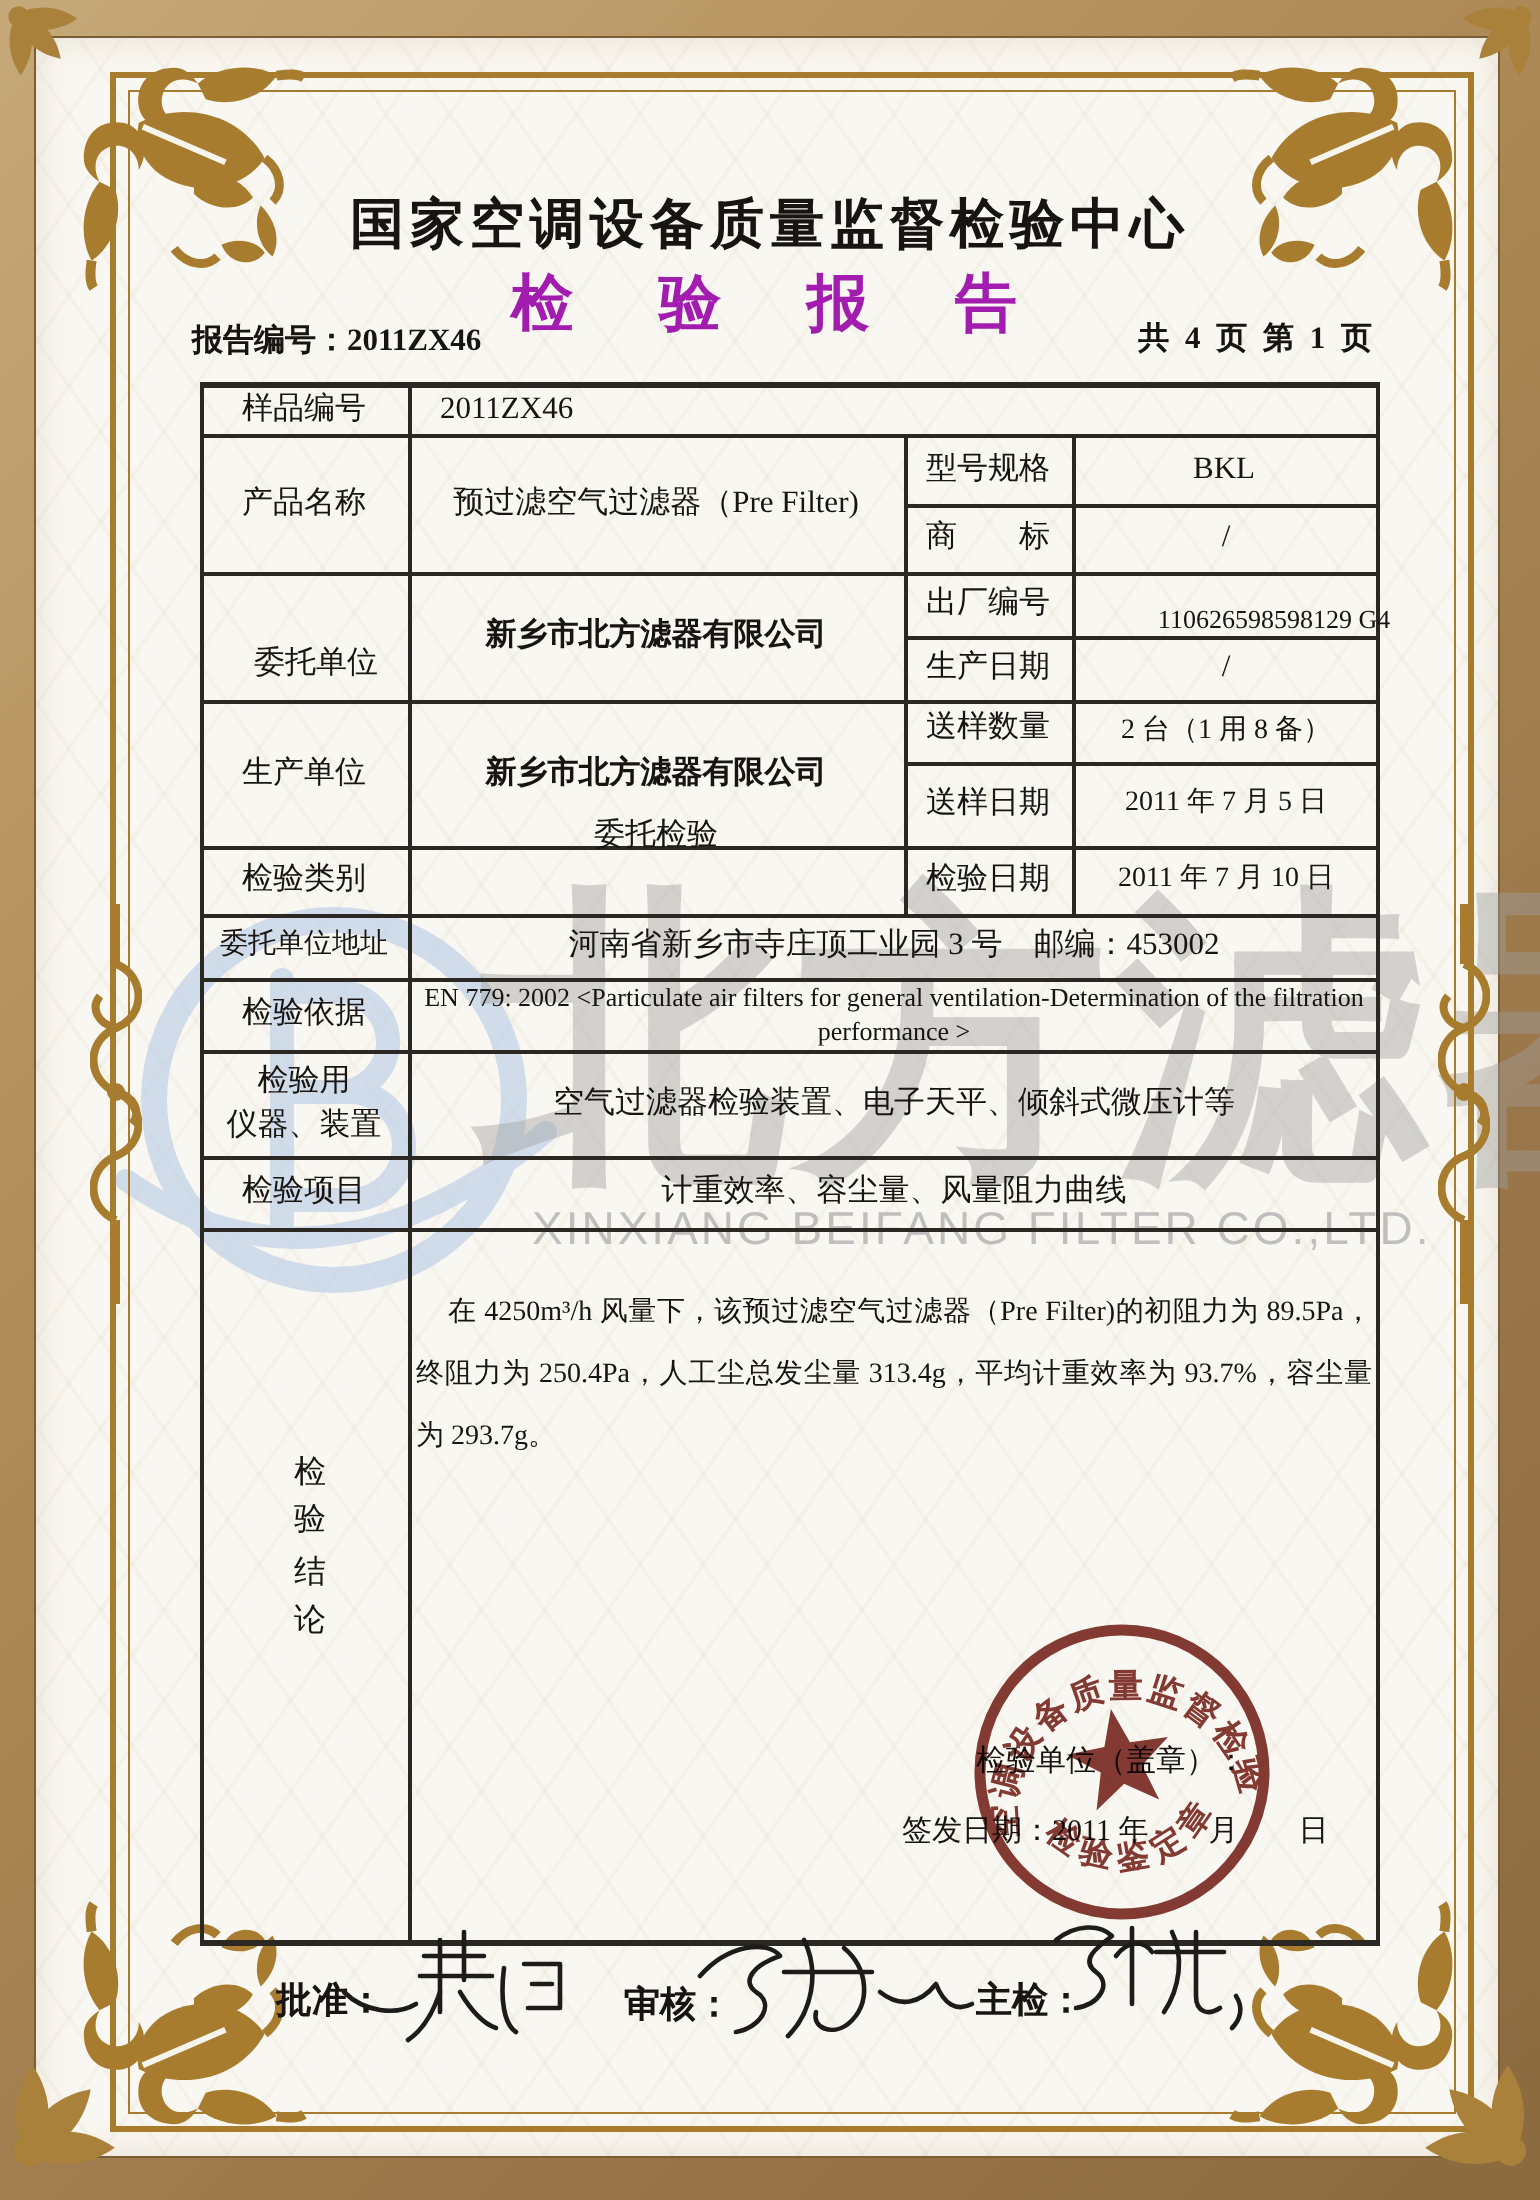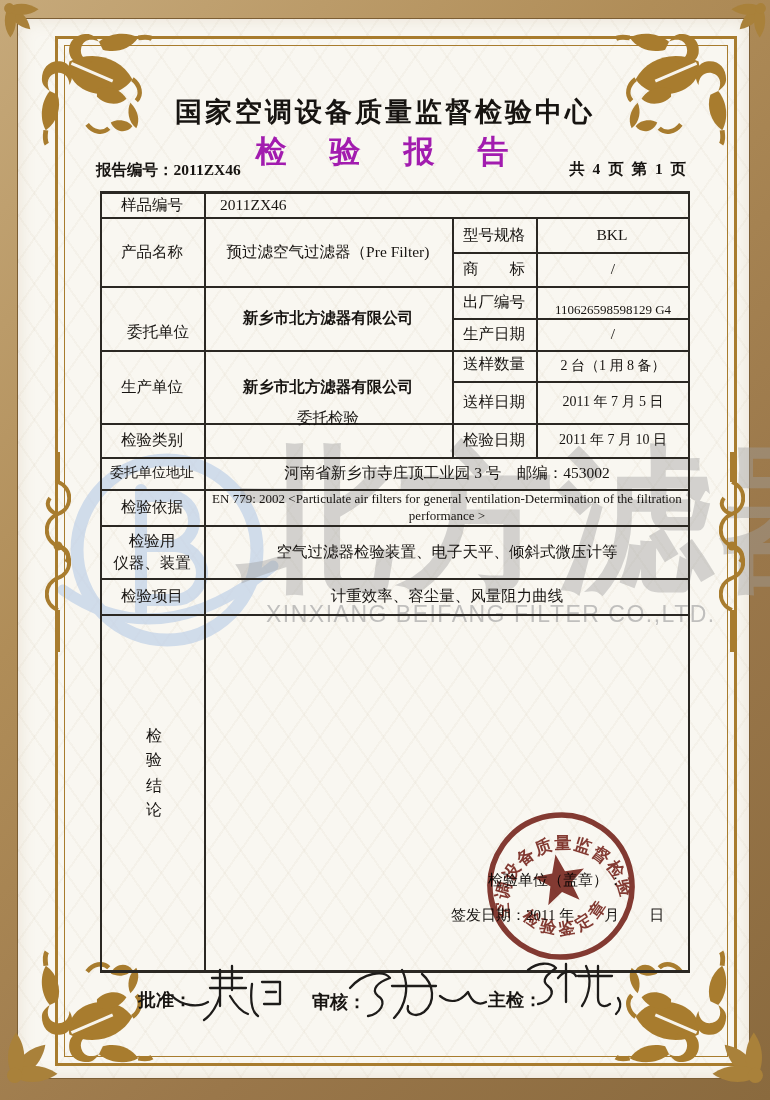--- a/index.html
+++ b/index.html
@@ -170,21 +170,21 @@
 <div class="cell" style="left:100px;top:217px;width:104px;height:69px">产品名称</div>
 <div class="cell" style="left:204px;top:217px;width:248px;height:69px">预过滤空气过滤器（Pre Filter)</div>
 <div class="cell" style="left:452px;top:217px;width:84px;height:35px">型号规格</div>
 <div class="cell" style="left:536px;top:217px;width:152px;height:35px">BKL</div>
 <div class="cell" style="left:452px;top:252px;width:84px;height:34px">商　　标</div>
 <div class="cell" style="left:536px;top:252px;width:154px;height:34px">/</div>
 
 <div class="cell" style="left:100px;top:300px;width:116px;height:64px">委托单位</div>
 <div class="cell" style="left:204px;top:286px;width:248px;height:64px;font-weight:bold">新乡市北方滤器有限公司</div>
 <div class="cell" style="left:452px;top:286px;width:84px;height:32px">出厂编号</div>
-<div class="cell tiny" style="left:536px;top:286px;width:154px;height:48px">110626598598129 G4</div>
+<div class="cell tiny" style="left:560px;top:286px;width:154px;height:48px">110626598598129 G4</div>
 <div class="cell" style="left:452px;top:318px;width:84px;height:32px">生产日期</div>
 <div class="cell" style="left:536px;top:318px;width:154px;height:32px">/</div>
 
 <div class="cell" style="left:100px;top:350px;width:104px;height:73px">生产单位</div>
 <div class="cell" style="left:204px;top:350px;width:248px;height:73px;font-weight:bold">新乡市北方滤器有限公司</div>
 <div class="cell" style="left:452px;top:350px;width:84px;height:28px">送样数量</div>
 <div class="cell small" style="left:536px;top:350px;width:154px;height:31px">2 台（1 用 8 备）</div>
 <div class="cell" style="left:452px;top:381px;width:84px;height:42px">送样日期</div>
 <div class="cell small" style="left:536px;top:381px;width:154px;height:42px">2011 年 7 月 5 日</div>
 
@@ -203,20 +203,21 @@
   <span>检验用</span>
   <span>仪器、装置</span>
 </div>
 <div class="cell" style="left:204px;top:525px;width:486px;height:53px">空气过滤器检验装置、电子天平、倾斜式微压计等</div>
 
 <div class="cell" style="left:100px;top:578px;width:104px;height:36px">检验项目</div>
 <div class="cell" style="left:204px;top:578px;width:486px;height:36px">计重效率、容尘量、风量阻力曲线</div>
 
 <div id="concl-label">检验结论</div>
 <div id="concl-text">
+  <p class="p1">在 4250m³/h 风量下，该预过滤空气过滤器（Pre Filter)的初阻力为 89.5Pa，终阻力为 250.4Pa，人工尘总发尘量 313.4g，平均计重效率为 93.7%，容尘量为 293.7g。</p>
 </div>
 
 <div class="signoff" style="left:488px;top:871px">检验单位（盖章）：</div>
 <div class="signoff" style="left:451px;top:906px">签发日期：2011 年　　月　　日</div>
 
 <svg id="stamp" viewBox="0 0 186 186">
   <defs>
     <path id="arcTop" d="M36,113 A57,57 0 1 1 150,113"></path>
     <path id="arcBottom" d="M44,106 A52,52 0 0 0 142,106"></path>
   </defs>

